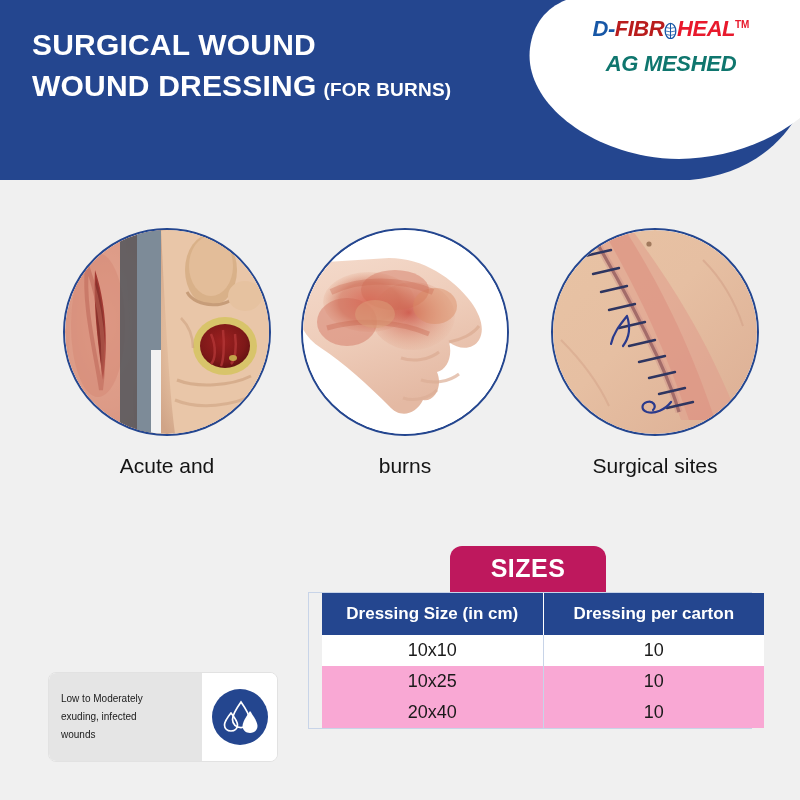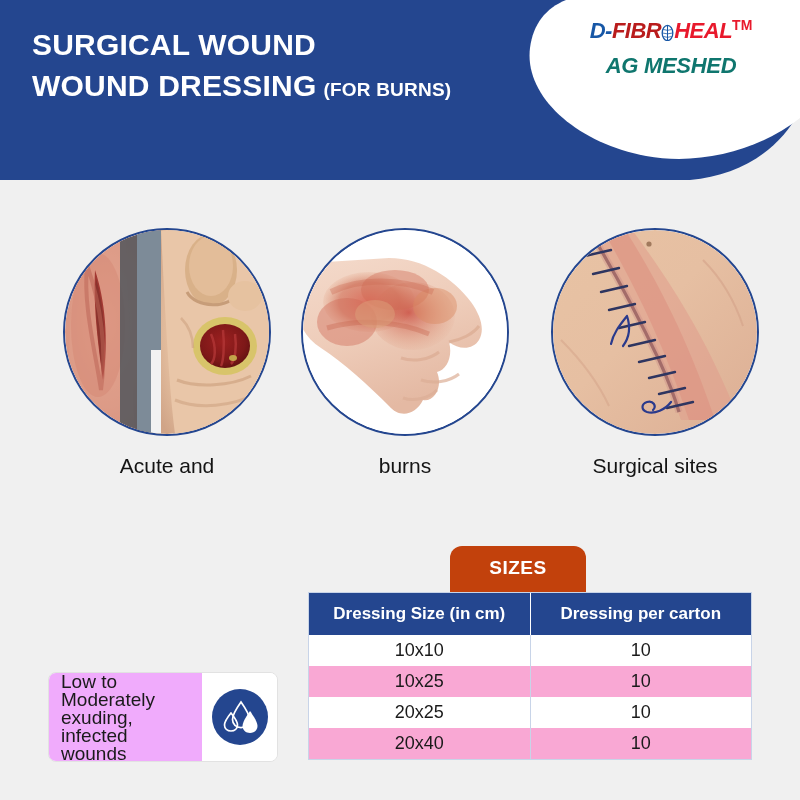--- a/index.html
+++ b/index.html
@@ -81,21 +81,21 @@
   .logo-fibro { color: #b91c1c; }
   .logo-heal { color: #e8192c; }
   .logo-drop {
     display: inline-block;
     width: 13px;
     height: 17px;
     vertical-align: -3px;
     margin: 0 0px;
   }
   .logo-tm {
-    font-size: 14px;
+    font-size: 10px;
     font-weight: bold;
     color: #e8192c;
     vertical-align: super;
     font-style: normal;
     letter-spacing: 0;
   }
   .logo-line2 {
     font-size: 22px;
     font-weight: bold;
     font-style: italic;
@@ -140,46 +140,47 @@
     color: #141414;
     line-height: 27px;
     font-family: "Liberation Sans", sans-serif;
   }
 
   
   .sizes-tab {
     position: absolute;
     left: 450px;
     top: 546px;
-    width: 136px;
+    width: 156px;
     height: 46px;
-    background: #c2410c;
+    background: #be185d;
     border-radius: 12px 12px 0 0;
     color: #ffffff;
-    font-size: 19px;
+    font-size: 25px;
     font-weight: bold;
     letter-spacing: 0.5px;
     text-align: center;
     line-height: 44px;
     z-index: 3;
   }
   .table {
     position: absolute;
     left: 308px;
     top: 592px;
     width: 444px;
     border: 1px solid #c8d4e8;
     border-collapse: collapse;
     z-index: 2;
     box-sizing: border-box;
   }
   .table table {
     width: 100%;
     border-collapse: collapse;
     table-layout: fixed;
+    margin-left: 13px;
   }
   .table th {
     background: #24468f;
     color: #ffffff;
     font-size: 17px;
     font-weight: bold;
     height: 40px;
     text-align: center;
     border-right: 1px solid #ffffff;
     font-family: "Liberation Sans", sans-serif;
@@ -206,26 +207,26 @@
     height: 88px;
     background: #ffffff;
     border: 1px solid #e2e2e2;
     border-radius: 8px;
     overflow: hidden;
     display: flex;
     align-items: stretch;
   }
   .badge-text {
     flex: 0 0 153px;
-    background: #f0abfc;
+    background: #e5e5e5;
     display: flex;
-    align-items: flex-start;
+    align-items: center;
     padding: 0 10px 0 12px;
     box-sizing: border-box;
-    font-size: 19px;
+    font-size: 10px;
     line-height: 18px;
     color: #1a1a1a;
     font-family: "Liberation Sans", sans-serif;
   }
   .badge-icon {
     flex: 1 1 auto;
     background: #ffffff;
     display: flex;
     align-items: center;
     justify-content: center;
@@ -453,24 +454,20 @@
       </thead>
       <tbody>
         <tr class="odd">
           <td>10x10</td>
           <td>10</td>
         </tr>
         <tr class="even">
           <td>10x25</td>
           <td>10</td>
         </tr>
-        <tr class="odd">
-          <td>20x25</td>
-          <td>10</td>
-        </tr>
         <tr class="even">
           <td>20x40</td>
           <td>10</td>
         </tr>
       </tbody>
     </table>
   </div>
 
   <div class="badge">
     <div class="badge-text">

